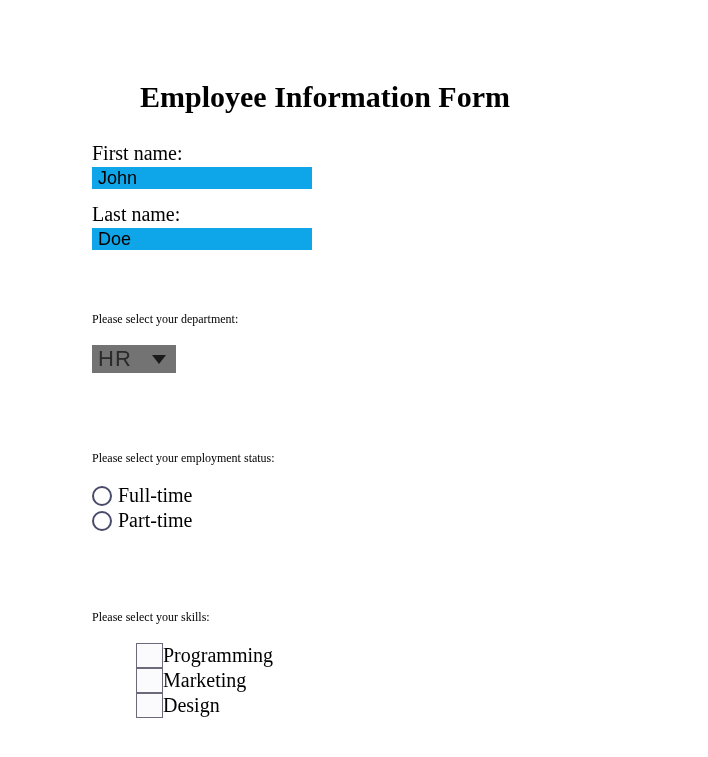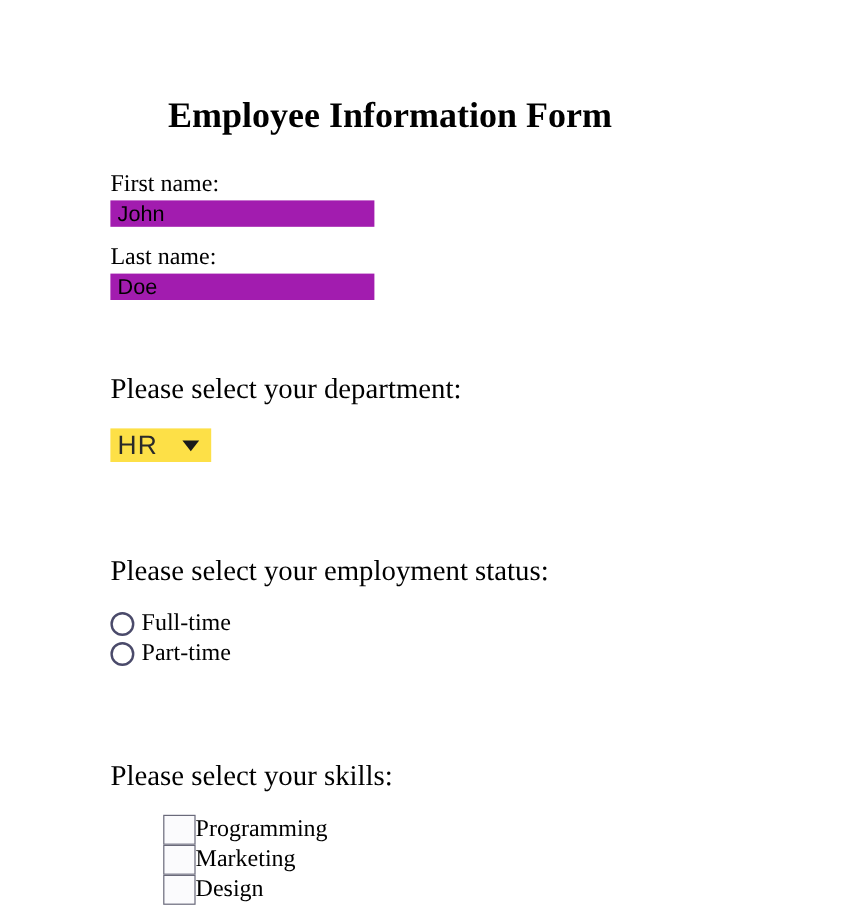--- a/index.html
+++ b/index.html
@@ -19,44 +19,44 @@
       margin-bottom: 28px;
       margin-left: 48px;
     }
     .field-label {
       font-size: 20px;
       margin-bottom: 2px;
     }
     .text-input {
       width: 220px;
       height: 22px;
-      background: #a21caf;
+      background: #0ea5e9;
       border: none;
       font-family: Arial, sans-serif;
       font-size: 18px;
       padding: 0 6px;
       display: block;
     }
     .name-block {
       margin-bottom: 14px;
     }
     .section-prompt {
-      font-size: 24px;
+      font-size: 12px;
       margin-bottom: 18px;
     }
     .gap {
       height: 48px;
     }
     .gap-sm {
       height: 30px;
     }
     .select-wrap {
       display: inline-flex;
       align-items: center;
-      background: #fde047;
+      background: #737373;
       height: 28px;
       padding: 0 10px 0 6px;
       cursor: pointer;
     }
     .select-value {
       font-family: Arial, Helvetica, sans-serif;
       font-size: 22px;
       letter-spacing: 1px;
       color: #2a2a2a;
       margin-right: 20px;

